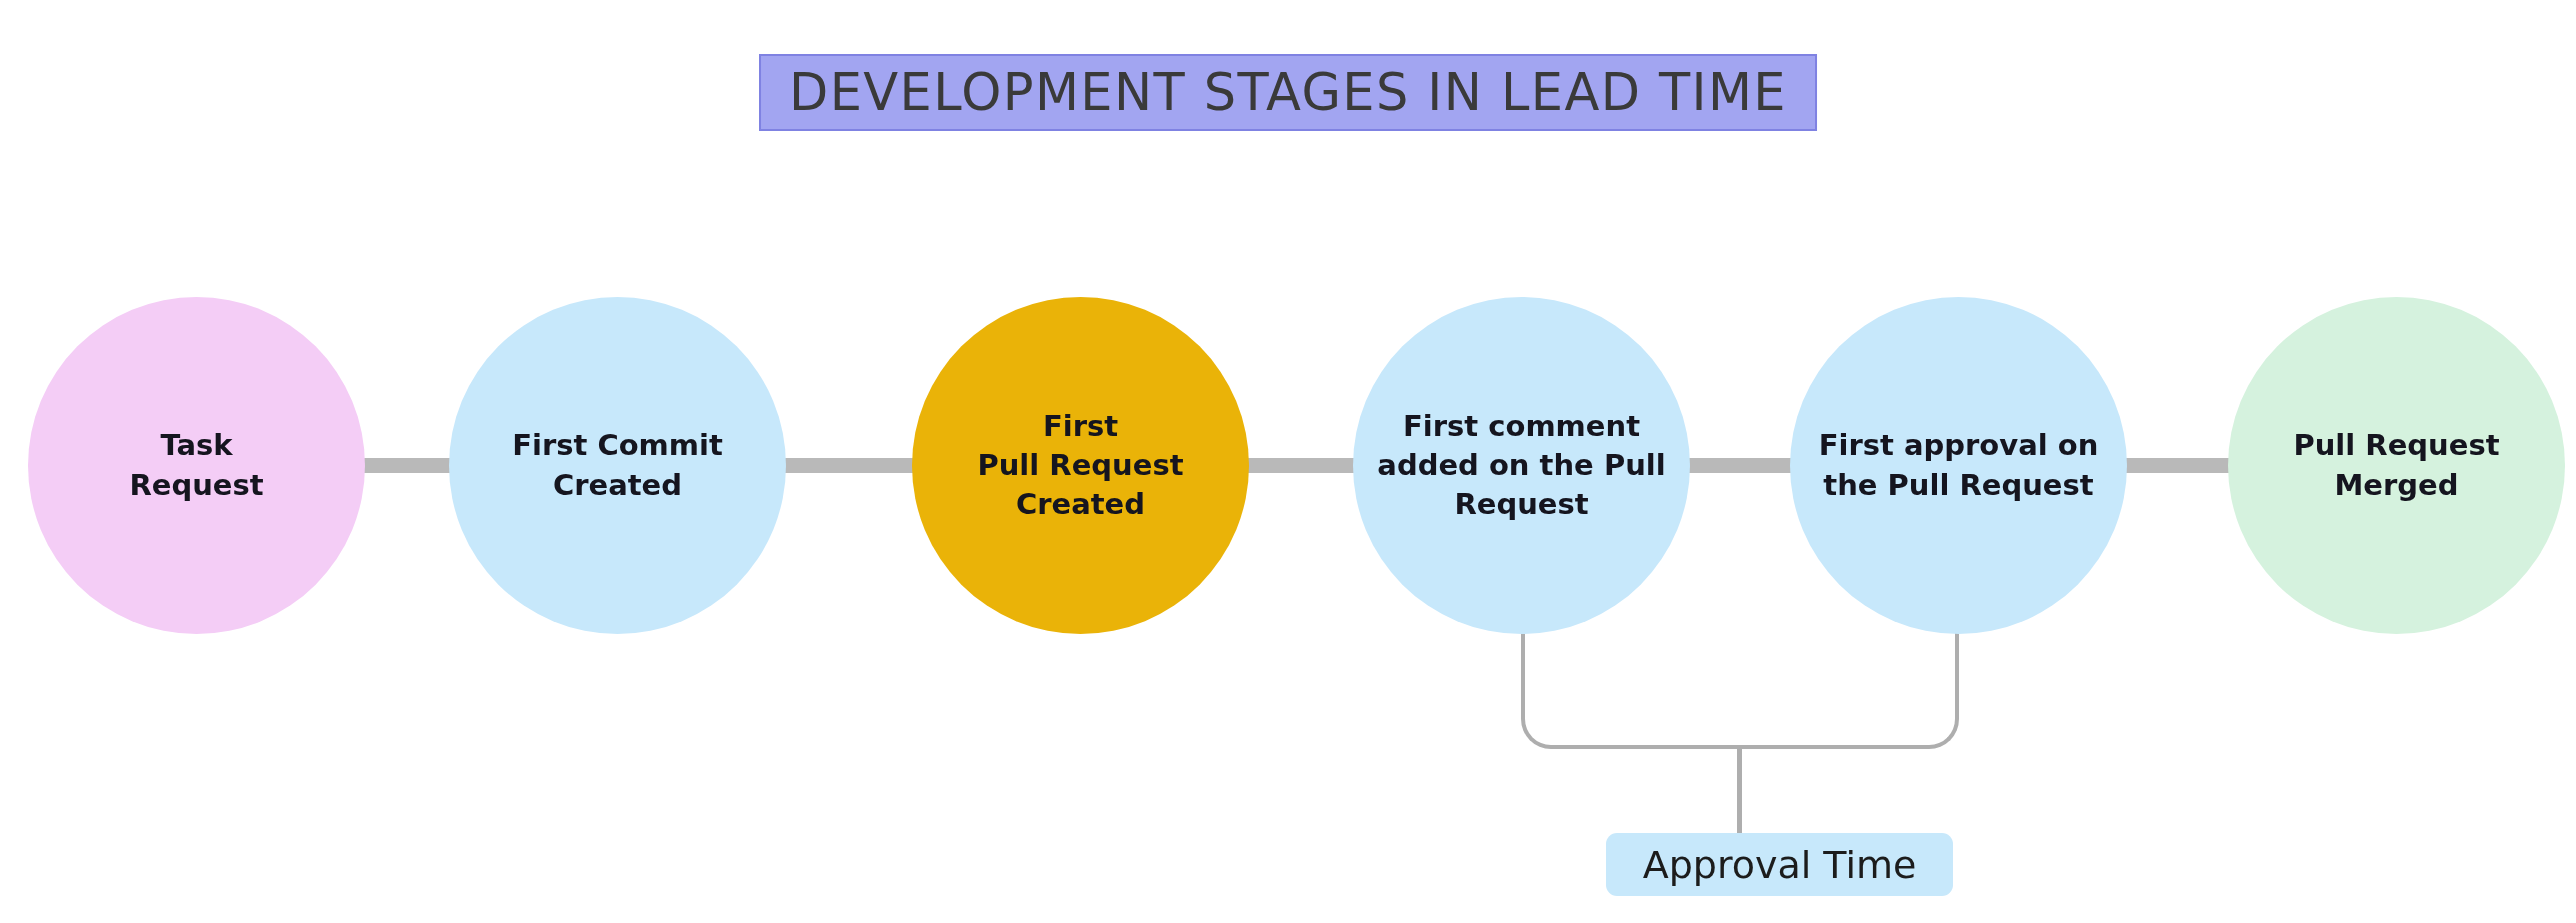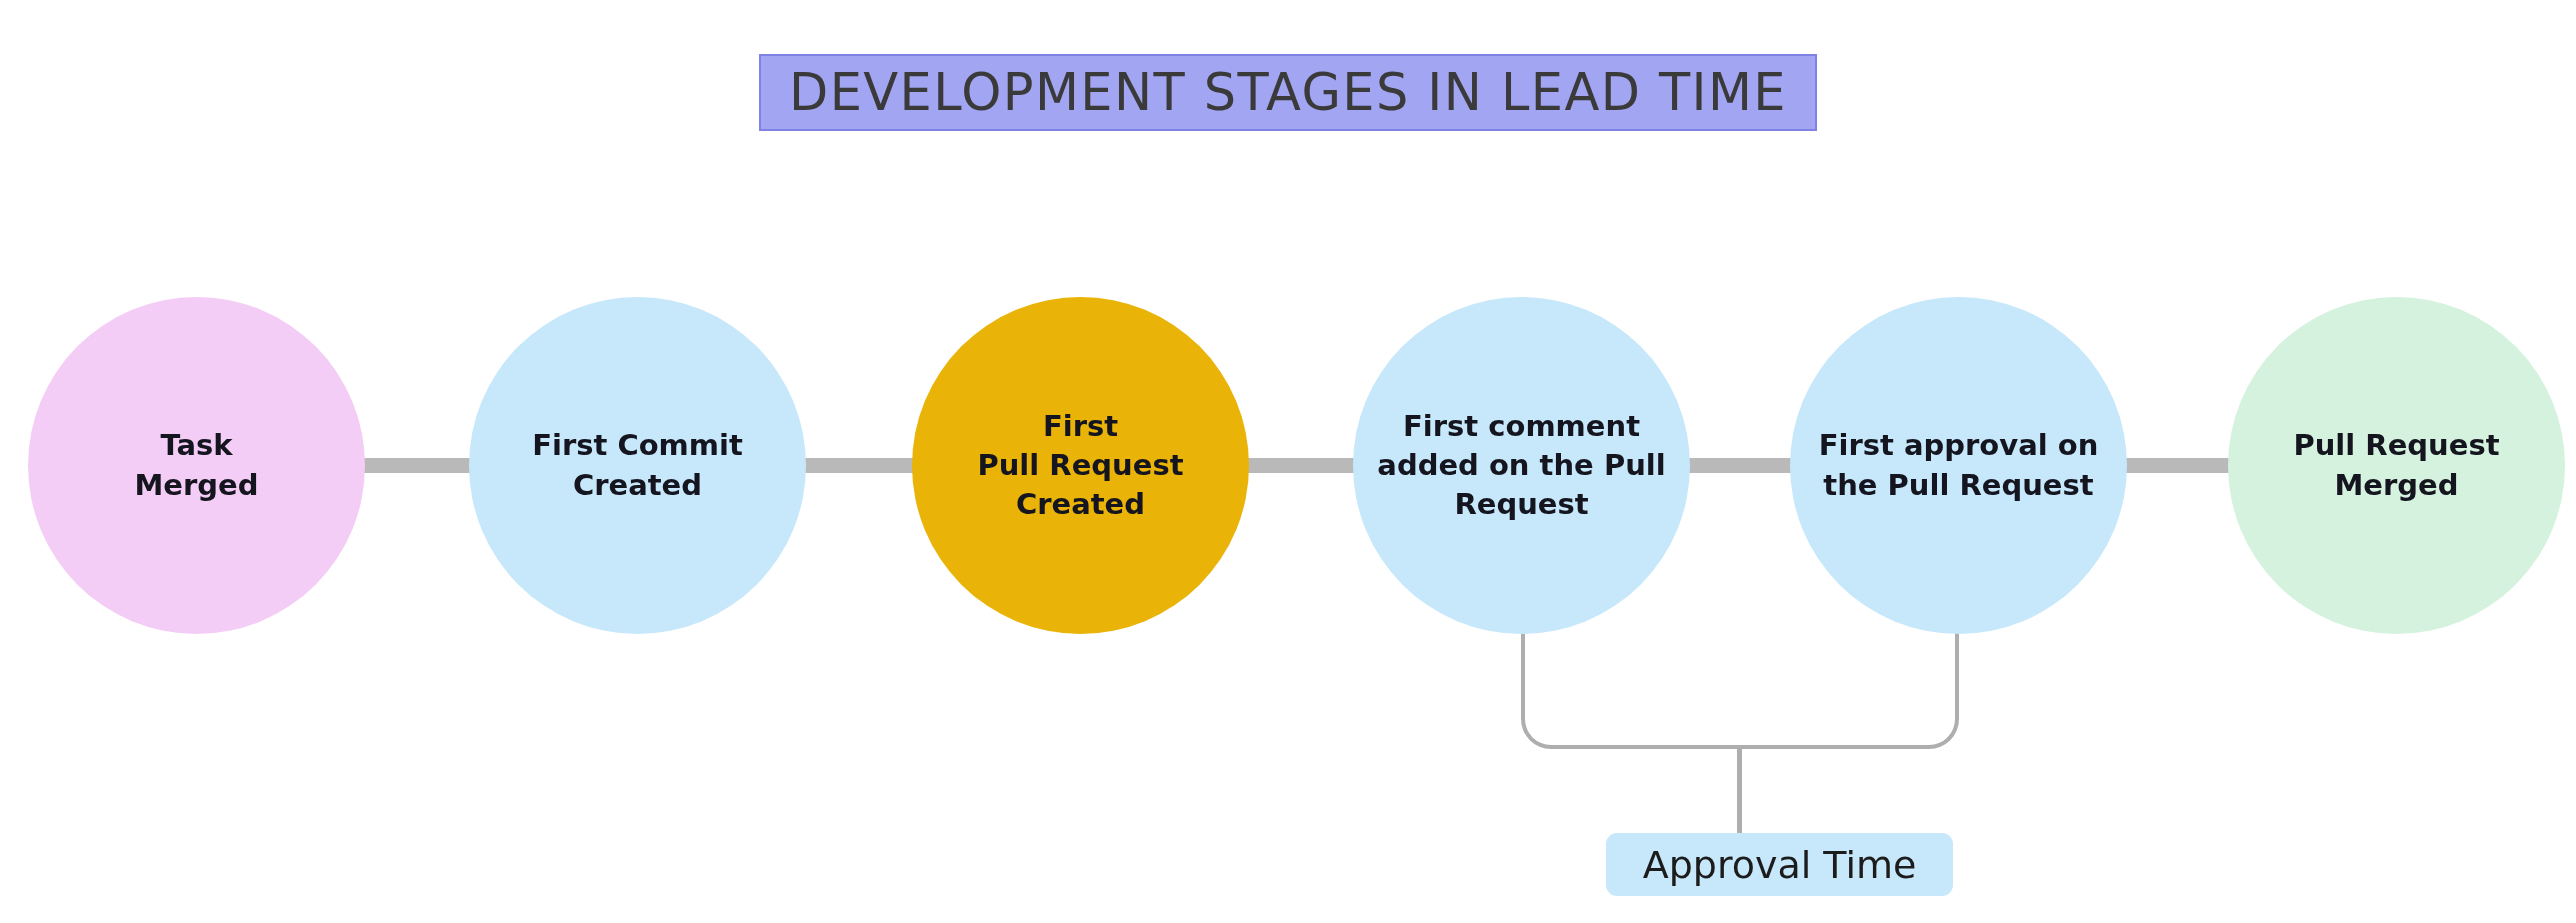--- a/index.html
+++ b/index.html
@@ -112,24 +112,24 @@
   </div>
 
   <div class="connector" style="left: 196px; width: 441px; background: rgb(185, 185, 185);"></div>
   <div class="connector" style="left: 637px; width: 442px; background: rgb(185, 185, 185);"></div>
   <div class="connector" style="left: 1080px; width: 441px; background: rgb(185, 185, 185);"></div>
   <div class="connector" style="left: 1521px; width: 438px; background: rgb(185, 185, 185);"></div>
   <div class="connector" style="left: 1958px; width: 438px; background: rgb(185, 185, 185);"></div>
 
   <div class="circle" style="left: 28px; background: rgb(244, 205, 246); color: rgb(21, 21, 31);">
     <span class="circle-label">Task
-Merged</span>
+Request</span>
   </div>
 
-  <div class="circle" style="left: 469px; background: rgb(199, 232, 251); color: rgb(21, 21, 31);">
+  <div class="circle" style="left: 449px; background: rgb(199, 232, 251); color: rgb(21, 21, 31);">
     <span class="circle-label">First Commit
 Created</span>
   </div>
 
   <div class="circle" style="left: 912px; background: #eab308; color: rgb(21, 21, 31);">
     <span class="circle-label">First
 Pull Request
 Created</span>
   </div>
 

